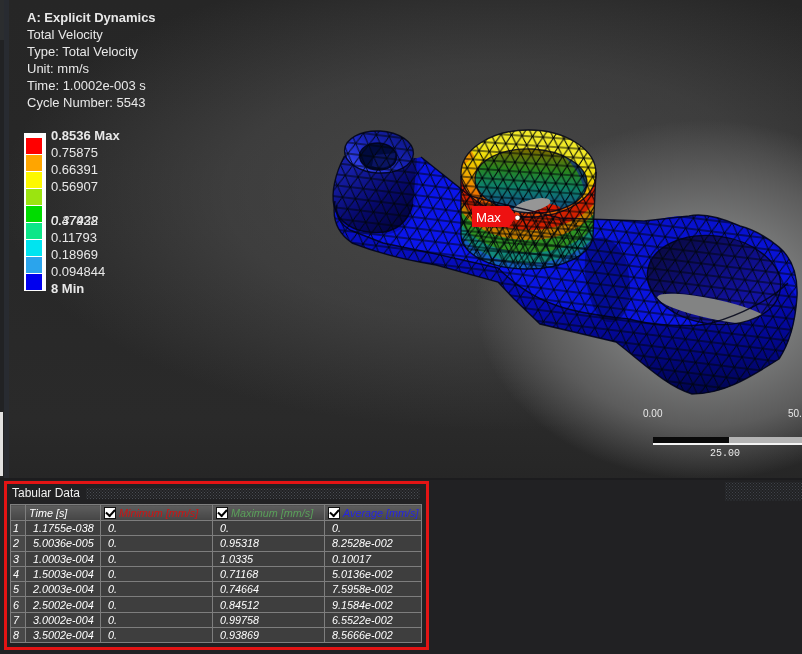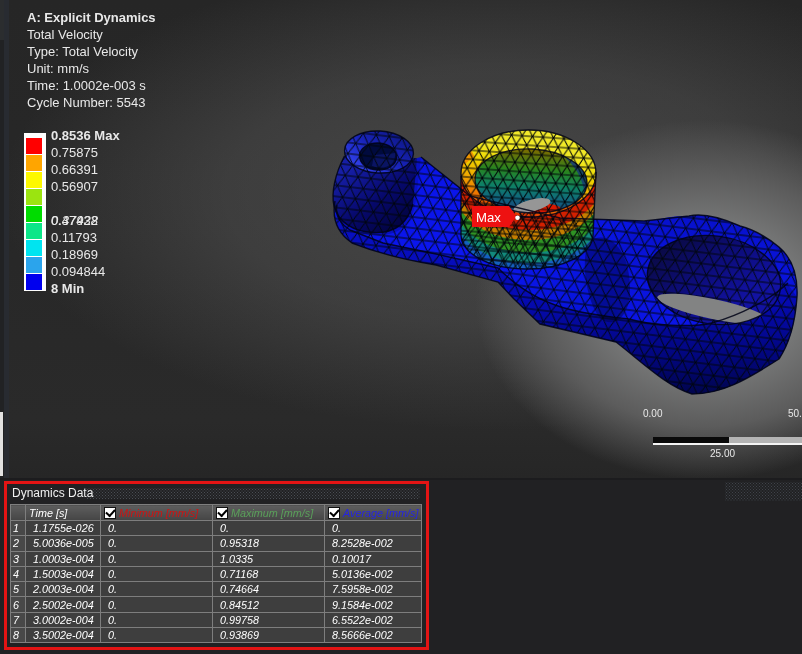--- a/index.html
+++ b/index.html
@@ -237,54 +237,54 @@
   <div class="abs lbl" style="top:230px;">0.11793</div>
   <div class="abs lbl" style="top:247px;">0.18969</div>
   <div class="abs lbl" style="top:264px;">0.094844</div>
   <div class="abs lbl b" style="top:281px;">8 Min</div>
 
   <div class="abs stext" style="left:643px;top:408px;">0.00</div>
   <div class="abs stext" style="left:788px;top:408px;">50.00</div>
   <div class="abs" id="sbBlack"></div>
   <div class="abs" id="sbGray"></div>
   <div class="abs" id="sbWhite"></div>
-  <div class="abs stext" style="left:710px;top:448px;">25.00</div>
+  <div class="abs stext" style="left:710px;top:448px;font-family:Liberation Mono, monospace;">25.00</div>
 
   <div class="abs" id="leftstrip">
       <div class="inner"></div>
       <div style="position:absolute;left:0;top:0;width:4px;height:40px;background:#2b2d2f;"></div>
     </div>
   <div class="abs" style="left:0;top:412px;width:3px;height:64px;background:#e2e2e2;"></div>
 </div>
 
 <div id="panel" class="abs">
   <div class="abs topline"></div>
   <div class="abs dots" id="dots1"></div>
   <div class="abs" id="dots2"></div>
   <div class="abs" id="redbox"></div>
-  <div class="abs" id="tdtitle">Dynamics Data</div>
+  <div class="abs" id="tdtitle">Tabular Data</div>
   <table id="tbl" class="abs">
     <colgroup>
         <col style="width:15px">
         <col style="width:75px">
         <col style="width:112px">
         <col style="width:112px">
         <col style="width:97px">
       </colgroup>
     <tbody>
         <tr>
       <th></th>
           <th>Time [s]</th>
       <th><span class="cb"></span><span class="cmin">Minimum [mm/s]</span></th>
       <th><span class="cb"></span><span class="cmax">Maximum [mm/s]</span></th>
       <th><span class="cb"></span><span class="cavg">Average [mm/s]</span></th>
     </tr>
     <tr>
           <td class="rn">1</td>
-          <td>1.1755e-026</td>
+          <td>1.1755e-038</td>
           <td>0.</td>
           <td>0.</td>
           <td>0.</td>
         </tr>
     <tr>
           <td class="rn">2</td>
           <td>5.0036e-005</td>
           <td>0.</td>
           <td>0.95318</td>
           <td>8.2528e-002</td>

